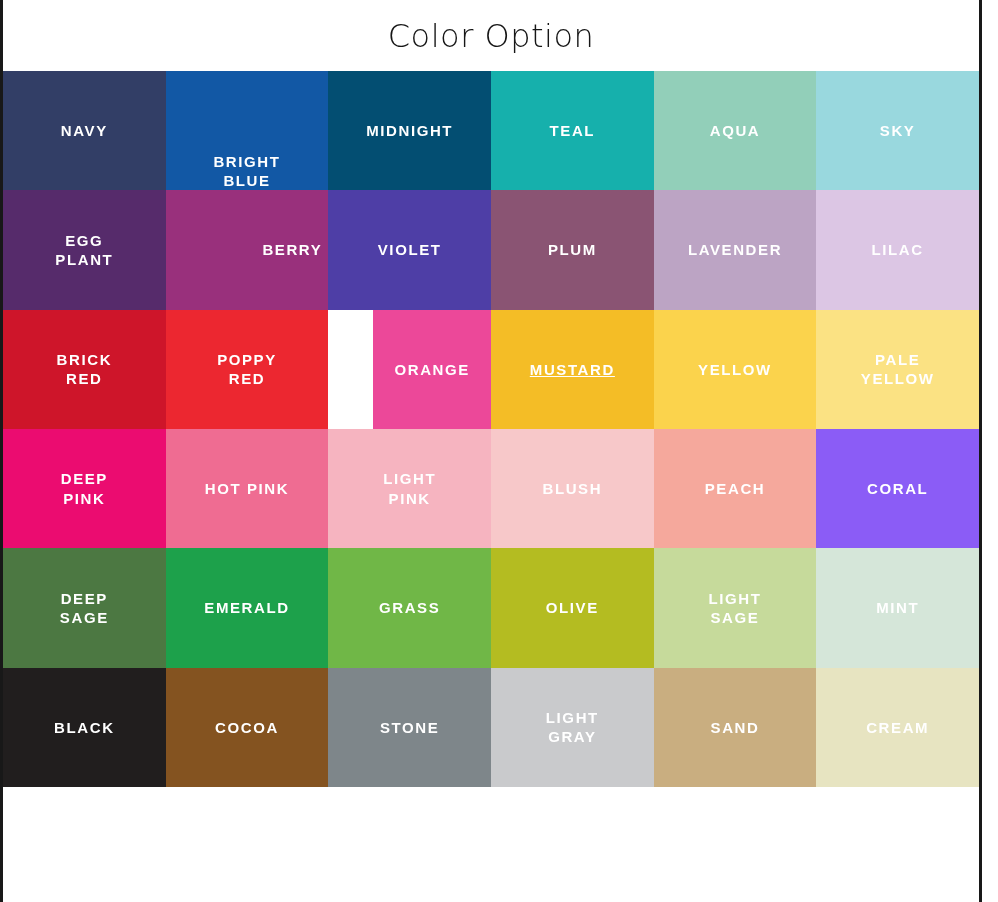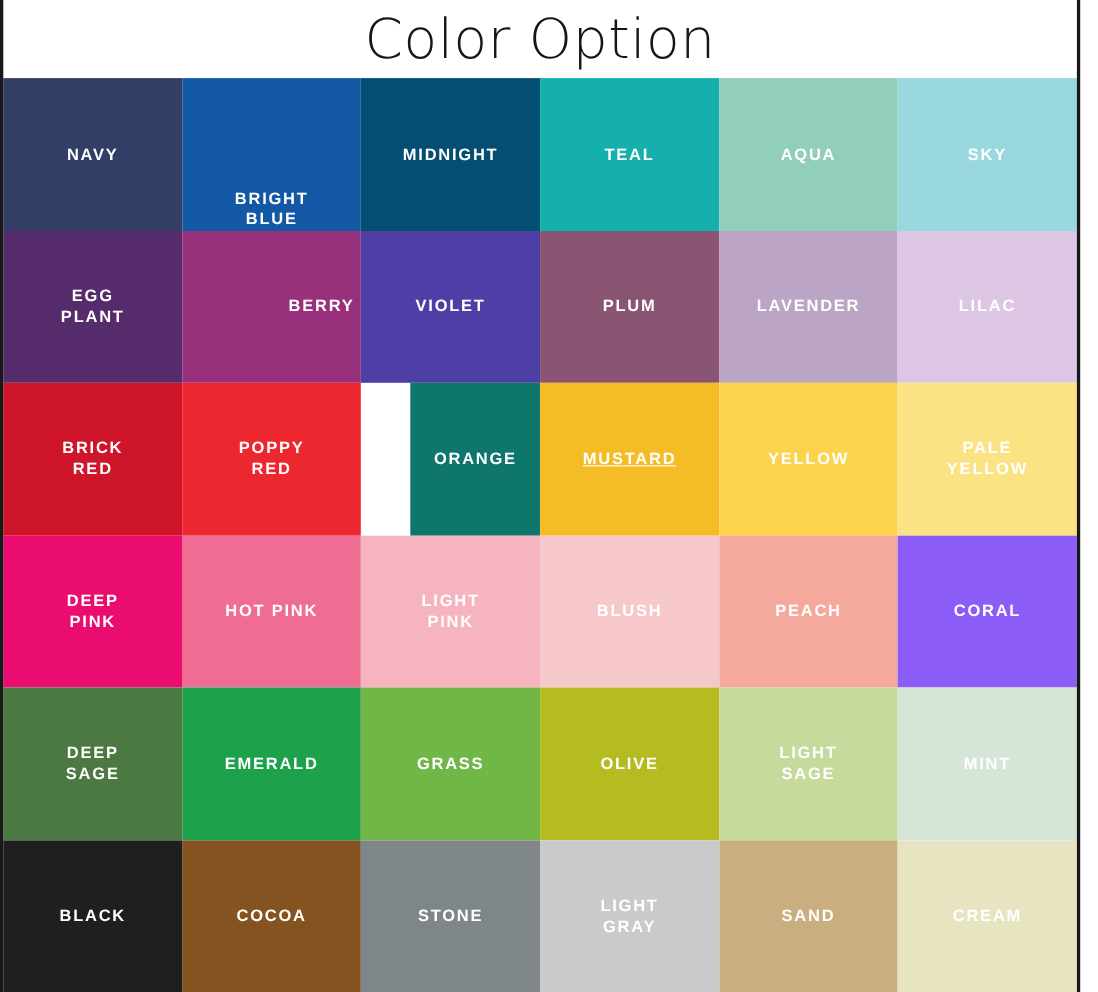--- a/index.html
+++ b/index.html
@@ -44,33 +44,33 @@
   .title-bar {
     height: 71px;
     display: flex;
     align-items: center;
     justify-content: center;
     background: #ffffff;
   }
   .title-bar .title {
     font-family: "DejaVu Sans", sans-serif;
     font-weight: 300;
-    font-size: 50px;
+    font-size: 32px;
     line-height: 1;
     letter-spacing: 0.5px;
     color: #161616;
     white-space: nowrap;
   }
 
   .swatch-grid {
     display: grid;
     grid-template-columns: repeat(6, 1fr);
     grid-template-rows: repeat(6, 1fr);
     width: 976px;
-    height: 831px;
+    height: 716px;
   }
 
   .swatch {
     position: relative;
     display: flex;
     align-items: center;
     justify-content: center;
     text-align: center;
     box-sizing: border-box;
     overflow: hidden;
@@ -141,21 +141,21 @@
           <div class="swatch-label" style="color: rgb(255, 255, 255);">LILAC</div>
         </div>
         <div class="swatch" style="background: rgb(206, 21, 42);">
           <div class="swatch-label" style="color: rgb(255, 255, 255);">BRICK
 RED</div>
         </div>
         <div class="swatch" style="background: rgb(236, 39, 48);">
           <div class="swatch-label" style="color: rgb(255, 255, 255);">POPPY
 RED</div>
         </div>
-        <div class="swatch" style="background: #0f766e; margin-left: 45px;">
+        <div class="swatch" style="background: #ec4899; margin-left: 45px;">
           <div class="swatch-label" style="color: rgb(255, 255, 255);">ORANGE</div>
         </div>
         <div class="swatch" style="background: rgb(244, 189, 38);">
           <div class="swatch-label" style="color: rgb(255, 255, 255); text-decoration: underline;">MUSTARD</div>
         </div>
         <div class="swatch" style="background: rgb(251, 211, 76);">
           <div class="swatch-label" style="color: rgb(255, 255, 255);">YELLOW</div>
         </div>
         <div class="swatch" style="background: rgb(251, 226, 131);">
           <div class="swatch-label" style="color: rgb(255, 255, 255);">PALE

